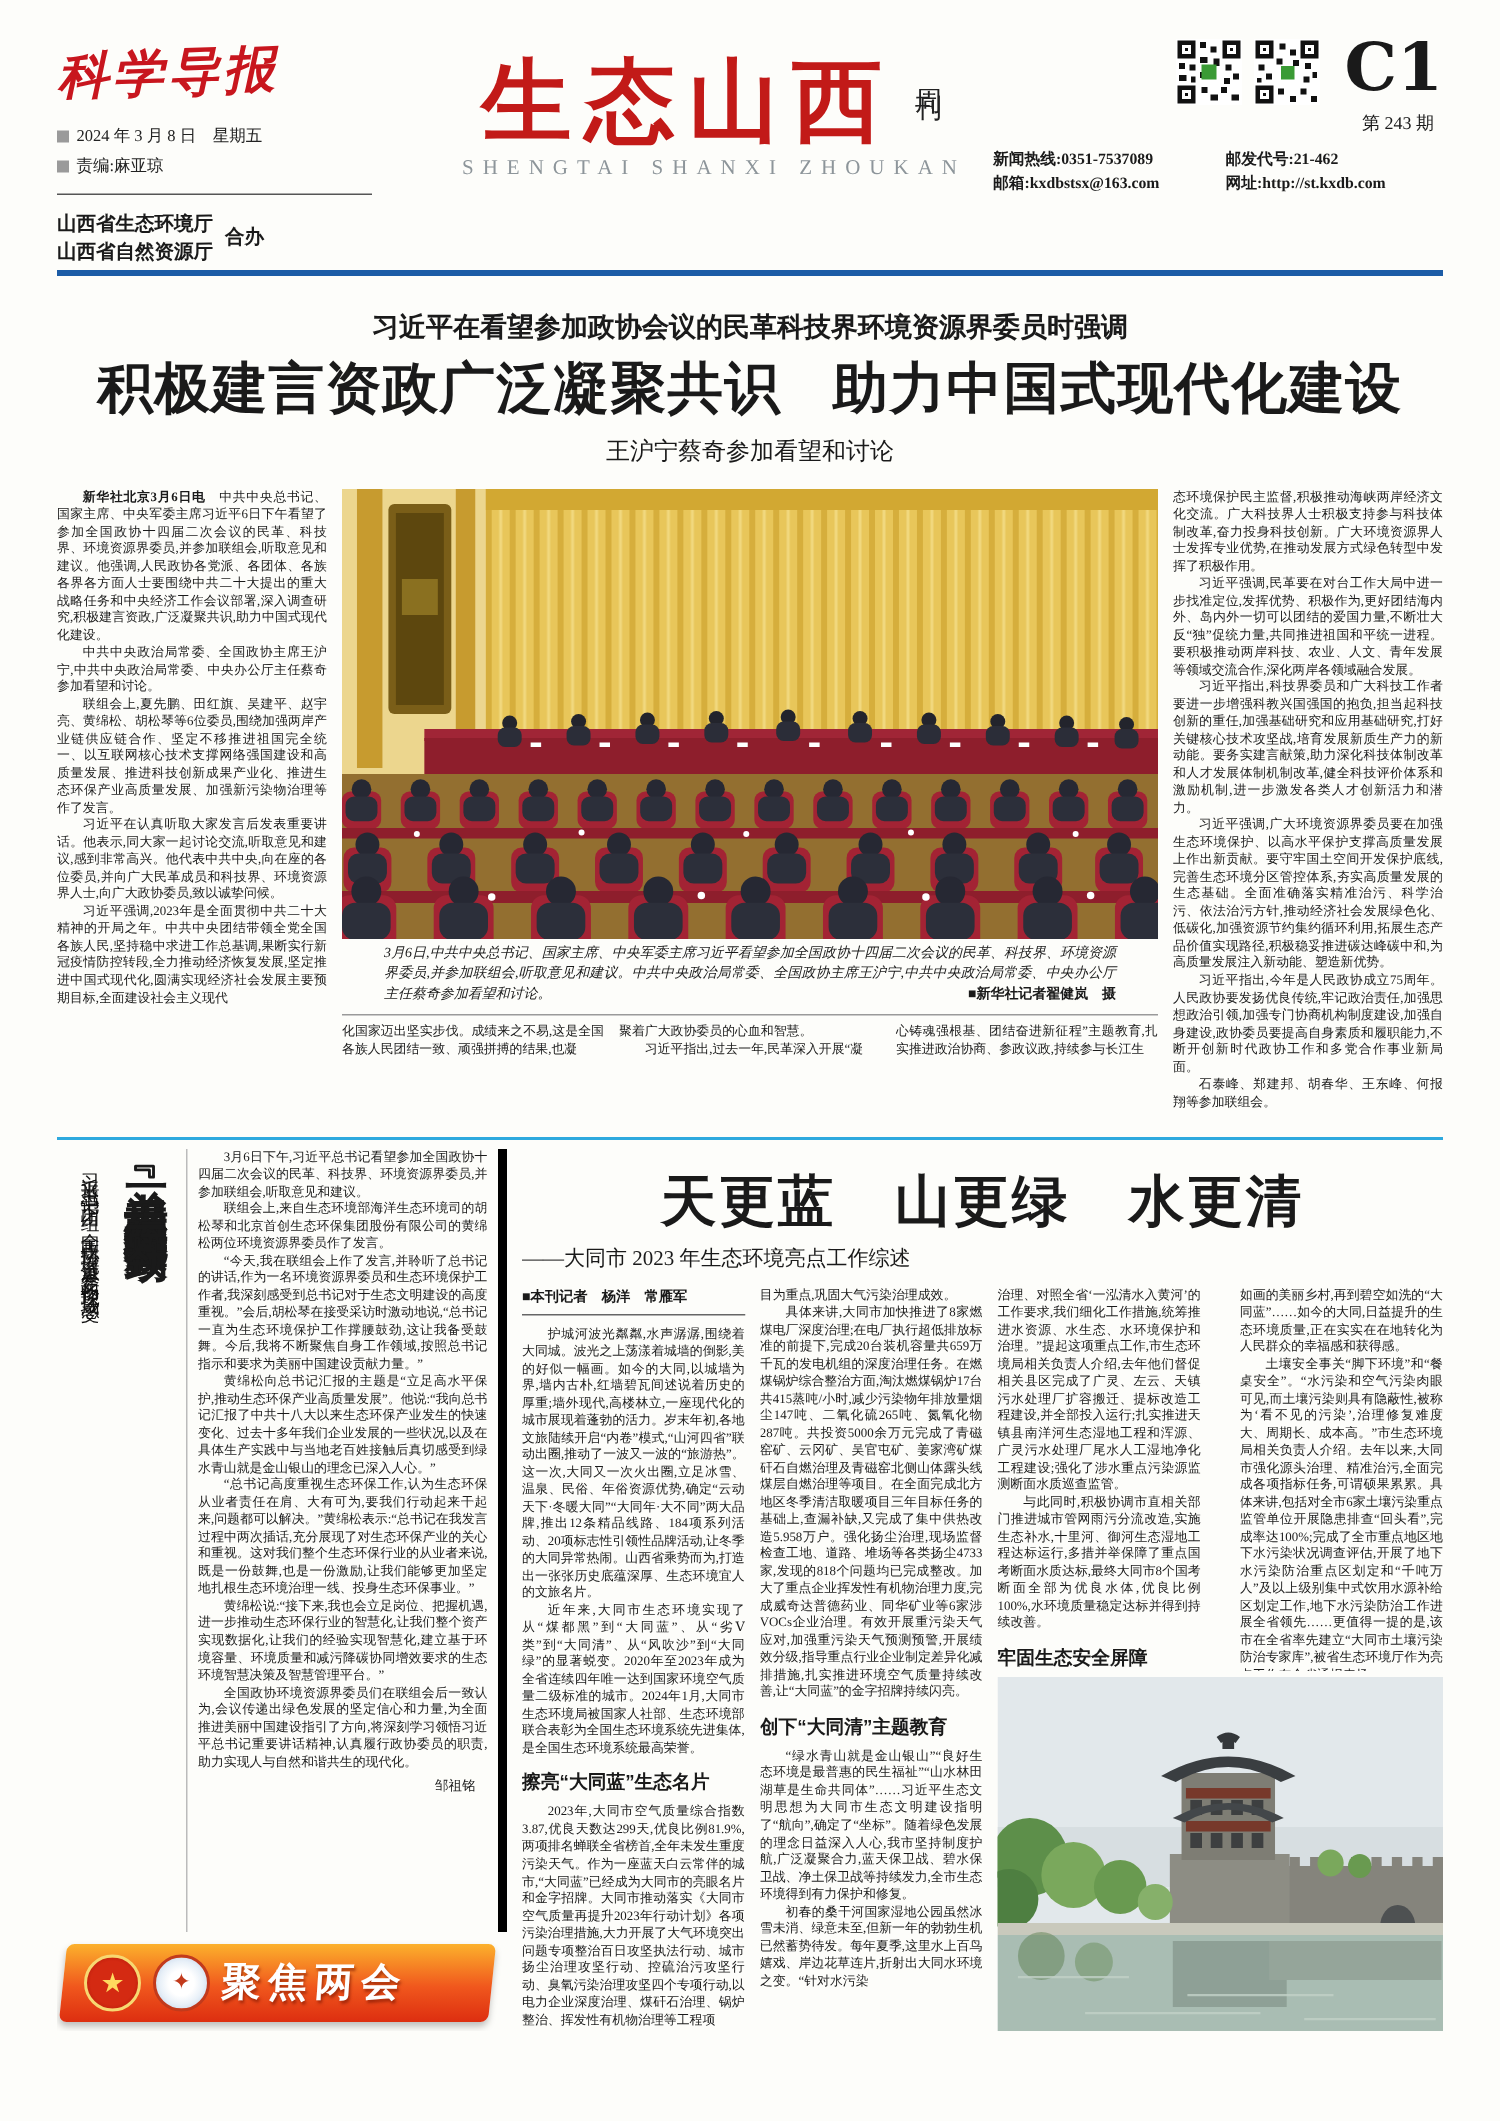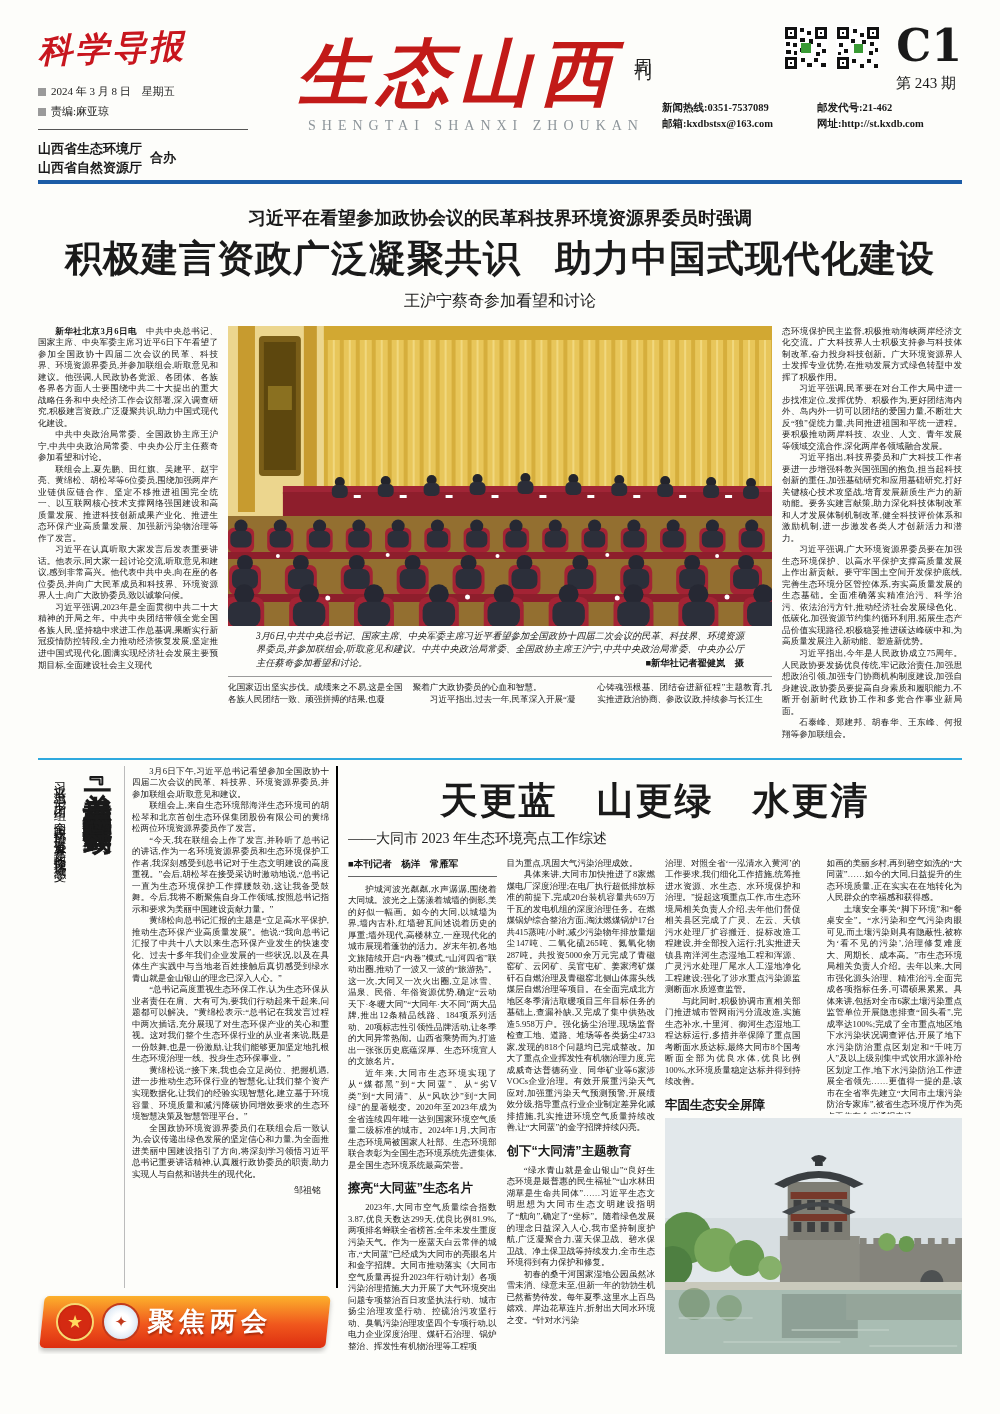--- a/index.html
+++ b/index.html
@@ -12,29 +12,29 @@
   .logo{font-family:"DejaVu Serif",serif;font-style:italic;font-weight:900;
         font-size:34px;color:#c8161e;letter-spacing:3px;transform:rotate(-2deg);display:inline-block;}
   .mh-meta{font-size:11px;margin-top:10px;line-height:1.8;color:#222;}
   .sq{display:inline-block;width:8px;height:8px;background:#9a9a9a;margin-right:5px;vertical-align:middle;}
   .mh-hr{border:0;border-top:1px solid #555;width:210px;margin:7px 0 9px;}
   .org{display:flex;align-items:center;gap:8px;font-size:13px;font-weight:bold;
        font-family:"Liberation Sans","DejaVu Sans",sans-serif;line-height:1.5;}
   .mh-center{flex:1;text-align:center;padding-top:10px;}
   .title-row{display:flex;justify-content:center;align-items:flex-start;}
   .paper-title{font-family:"Liberation Sans","DejaVu Sans",sans-serif;font-weight:900;
-        font-size:72px;color:#c21a18;letter-spacing:9px;line-height:1.05;font-style:italic;}
+        font-size:60px;color:#c21a18;letter-spacing:9px;line-height:1.05;}
   .weekly{writing-mode:vertical-rl;font-size:18px;letter-spacing:5px;color:#222;
         margin-left:10px;margin-top:8px;font-family:"Liberation Sans",sans-serif;}
   .pinyin{color:#8d959a;letter-spacing:6px;font-size:14px;margin-top:6px;}
   .mh-right{width:300px;}
   .mh-right-top{display:flex;justify-content:flex-end;align-items:flex-start;gap:8px;}
   .qr{width:44px;height:44px;}
   .pagecode{font-family:"DejaVu Serif",serif;font-weight:bold;font-size:44px;line-height:0.9;margin-left:8px;}
-  .issue{text-align:right;font-size:15px;margin-top:4px;padding-right:6px;}
+  .issue{text-align:right;font-size:12px;margin-top:4px;padding-right:6px;}
   .mh-info{display:grid;grid-template-columns:1fr 1fr;gap:2px 10px;font-size:10.5px;
         font-weight:bold;margin-top:8px;white-space:nowrap;}
   .rule-dark{height:4px;background:#1c5ca6;margin-top:2px;}
   .rule-light{height:2px;background:#2ea9de;margin:8px 0 6px;}
   
   .kicker{text-align:center;font-size:18px;font-weight:600;margin:22px 0 8px;
         font-family:"Liberation Sans","DejaVu Sans",sans-serif;}
   .headline{text-align:center;font-size:37px;font-weight:900;letter-spacing:1px;
         font-family:"Liberation Sans","DejaVu Sans",sans-serif;line-height:1.15;}
   .headline .gap{display:inline-block;width:34px;}
@@ -52,21 +52,21 @@
   .minicols{display:flex;gap:10px;flex:1;overflow:hidden;margin-top:5px;}
   .minicol{flex:1;overflow:hidden;text-align:justify;}
   
   .lower{display:flex;gap:10px;height:588px;margin-top:2px;}
   .left-art{width:300px;flex:0 0 300px;display:flex;flex-direction:column;overflow:hidden;}
   .left-art-row{display:flex;flex:1;overflow:hidden;}
   .vkicker{writing-mode:vertical-rl;font-size:12.5px;letter-spacing:3px;width:30px;
         padding-top:6px;font-family:"Liberation Sans",sans-serif;color:#111;}
   .vheadline{writing-mode:vertical-rl;font-size:29px;font-weight:900;width:50px;
         letter-spacing:2px;padding-top:2px;font-family:"DejaVu Serif",serif;}
-  .left-art-body{flex:1;border-left:1px solid #bbb;border-right:2px solid #000000;
+  .left-art-body{flex:1;border-left:1px solid #bbb;border-right:6px solid #000000;
         padding:0 7px;margin-left:6px;overflow:hidden;text-align:justify;}
   .author{text-align:right;font-size:9px;margin-top:4px;padding-right:8px;}
   .banner-row{height:52px;margin:8px 10px 6px 4px;position:relative;}
   .banner{position:absolute;inset:0;background:linear-gradient(180deg,#fcb12c 0%,#f0571d 55%,#dd2e10 100%);
         transform:skewX(-6deg);border-radius:5px;box-shadow:0 3px 5px rgba(0,0,0,.25);}
   .banner-content{position:absolute;inset:0;display:flex;align-items:center;gap:8px;padding-left:14px;}
   .emb{width:34px;height:34px;border-radius:50%;display:flex;align-items:center;justify-content:center;flex:0 0 34px;}
   .emb1{background:radial-gradient(circle,#d42a12 60%,#a81505 100%);border:2px solid #f7d871;color:#ffd95e;font-size:18px;}
   .emb2{background:radial-gradient(circle,#fff 35%,#e8f0f8 60%,#b0c6e2 100%);border:2px solid #c23a1c;color:#c23a1c;font-size:15px;}
   .banner-label{color:#fff;font-weight:900;font-size:26px;letter-spacing:5px;

